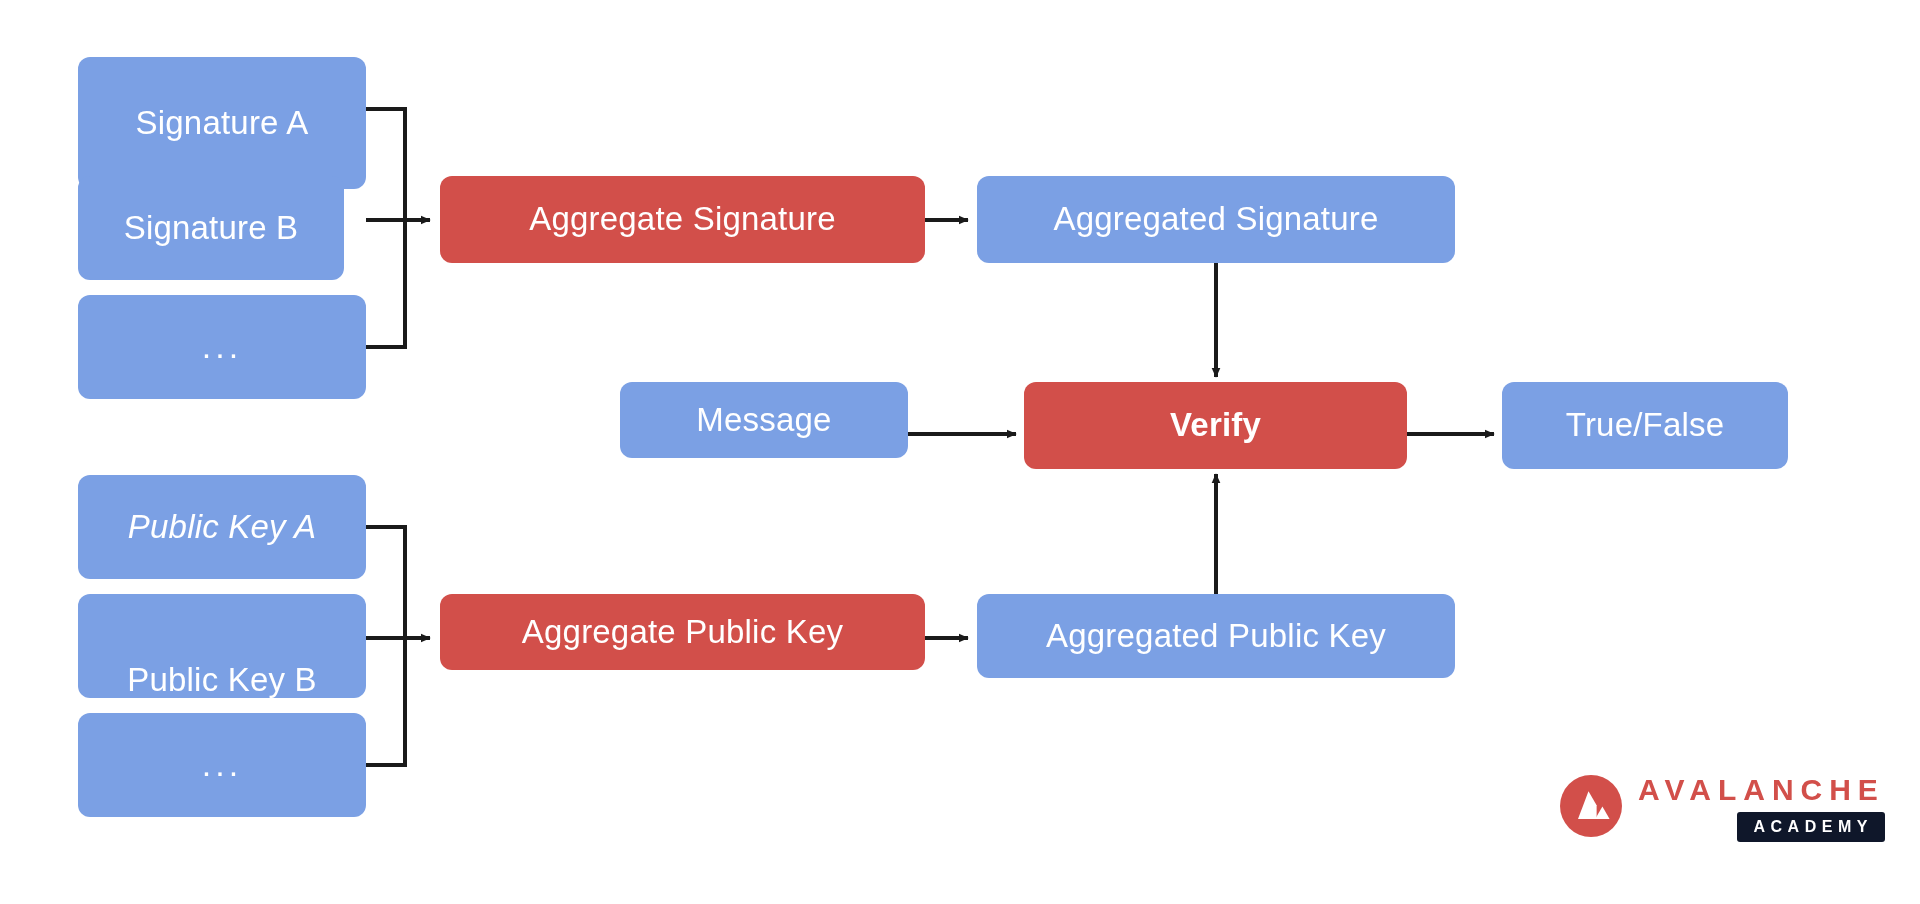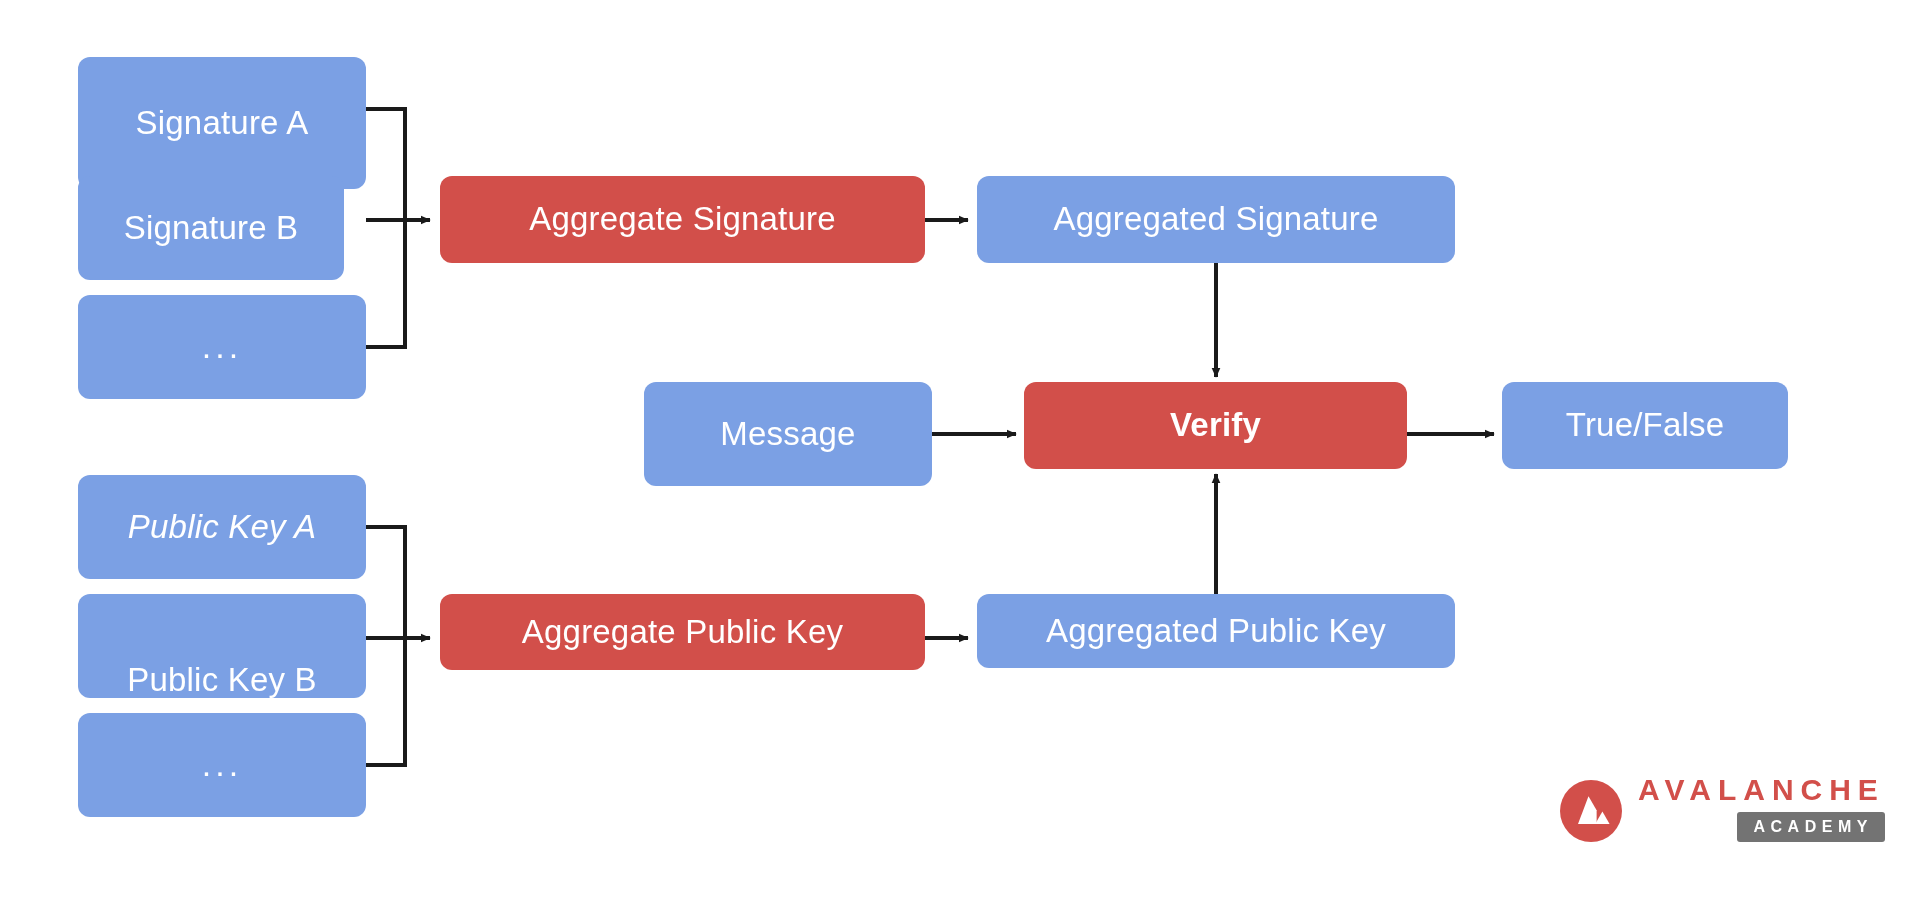--- a/index.html
+++ b/index.html
@@ -43,21 +43,21 @@
     left: 0;
     top: 0;
     width: 1920px;
     height: 904px;
     pointer-events: none;
   }
   
   #logo {
     position: absolute;
     display: flex;
-    align-items: flex-end;
+    align-items: flex-start;
     gap: 16px;
   }
   #logo-mark {
     width: 62px;
     height: 62px;
     border-radius: 50%;
     background: #d24f4a;
     position: relative;
     flex: none;
   }
@@ -69,21 +69,21 @@
   }
   #logo-wordmark {
     color: #d24f4a;
     font-size: 30px;
     font-weight: bold;
     letter-spacing: 7px;
     line-height: 1;
     white-space: nowrap;
   }
   #logo-sub {
-    background: #737373;
+    background: #0f172a;
     color: #ffffff;
     font-size: 16px;
     font-weight: bold;
     letter-spacing: 5.5px;
     line-height: 1;
     padding: 7px 12px 7px 17px;
     border-radius: 3px;
     white-space: nowrap;
   }
 </style>
@@ -139,21 +139,21 @@
   </div>
 
   <div class="node red" style="left:440px; top:176px; width:485px; height:87px;">
     <span>Aggregate Signature</span>
   </div>
 
   <div class="node blue" style="left:977px; top:176px; width:478px; height:87px;">
     <span>Aggregated Signature</span>
   </div>
 
-  <div class="node blue" style="left:620px; top:382px; width:288px; height:104px;margin-left:24px;">
+  <div class="node blue" style="left:620px; top:382px; width:288px; height:76px;">
     <span>Message</span>
   </div>
 
   <div class="node red bold" style="left:1024px; top:382px; width:383px; height:87px;">
     <span>Verify</span>
   </div>
 
   <div class="node blue" style="left:1502px; top:382px; width:286px; height:87px;">
     <span>True/False</span>
   </div>
@@ -167,21 +167,21 @@
   </div>
 
   <div class="node blue ellipsis" style="left:78px;  top:713px; width:288px; height:104px;">
     <span>...</span>
   </div>
 
   <div class="node red" style="left:440px; top:594px; width:485px; height:76px;">
     <span>Aggregate Public Key</span>
   </div>
 
-  <div class="node blue" style="left:977px; top:594px; width:478px; height:74px;">
+  <div class="node blue" style="left:977px; top:594px; width:478px; height:84px;">
     <span>Aggregated Public Key</span>
   </div>
 
   <div id="logo" style="left:1560px; top:775px;">
     <div id="logo-mark">
       <svg viewBox="0 0 62 62" width="62" height="62" xmlns="http://www.w3.org/2000/svg">
         <path d="M28.5 16.2 L36.6 30.2 L36.6 44.0 L18.0 44.0 Z" fill="#ffffff"></path>
         <path d="M42.4 31.6 L49.6 44.0 L35.2 44.0 Z" fill="#ffffff"></path>
       </svg>
     </div>

